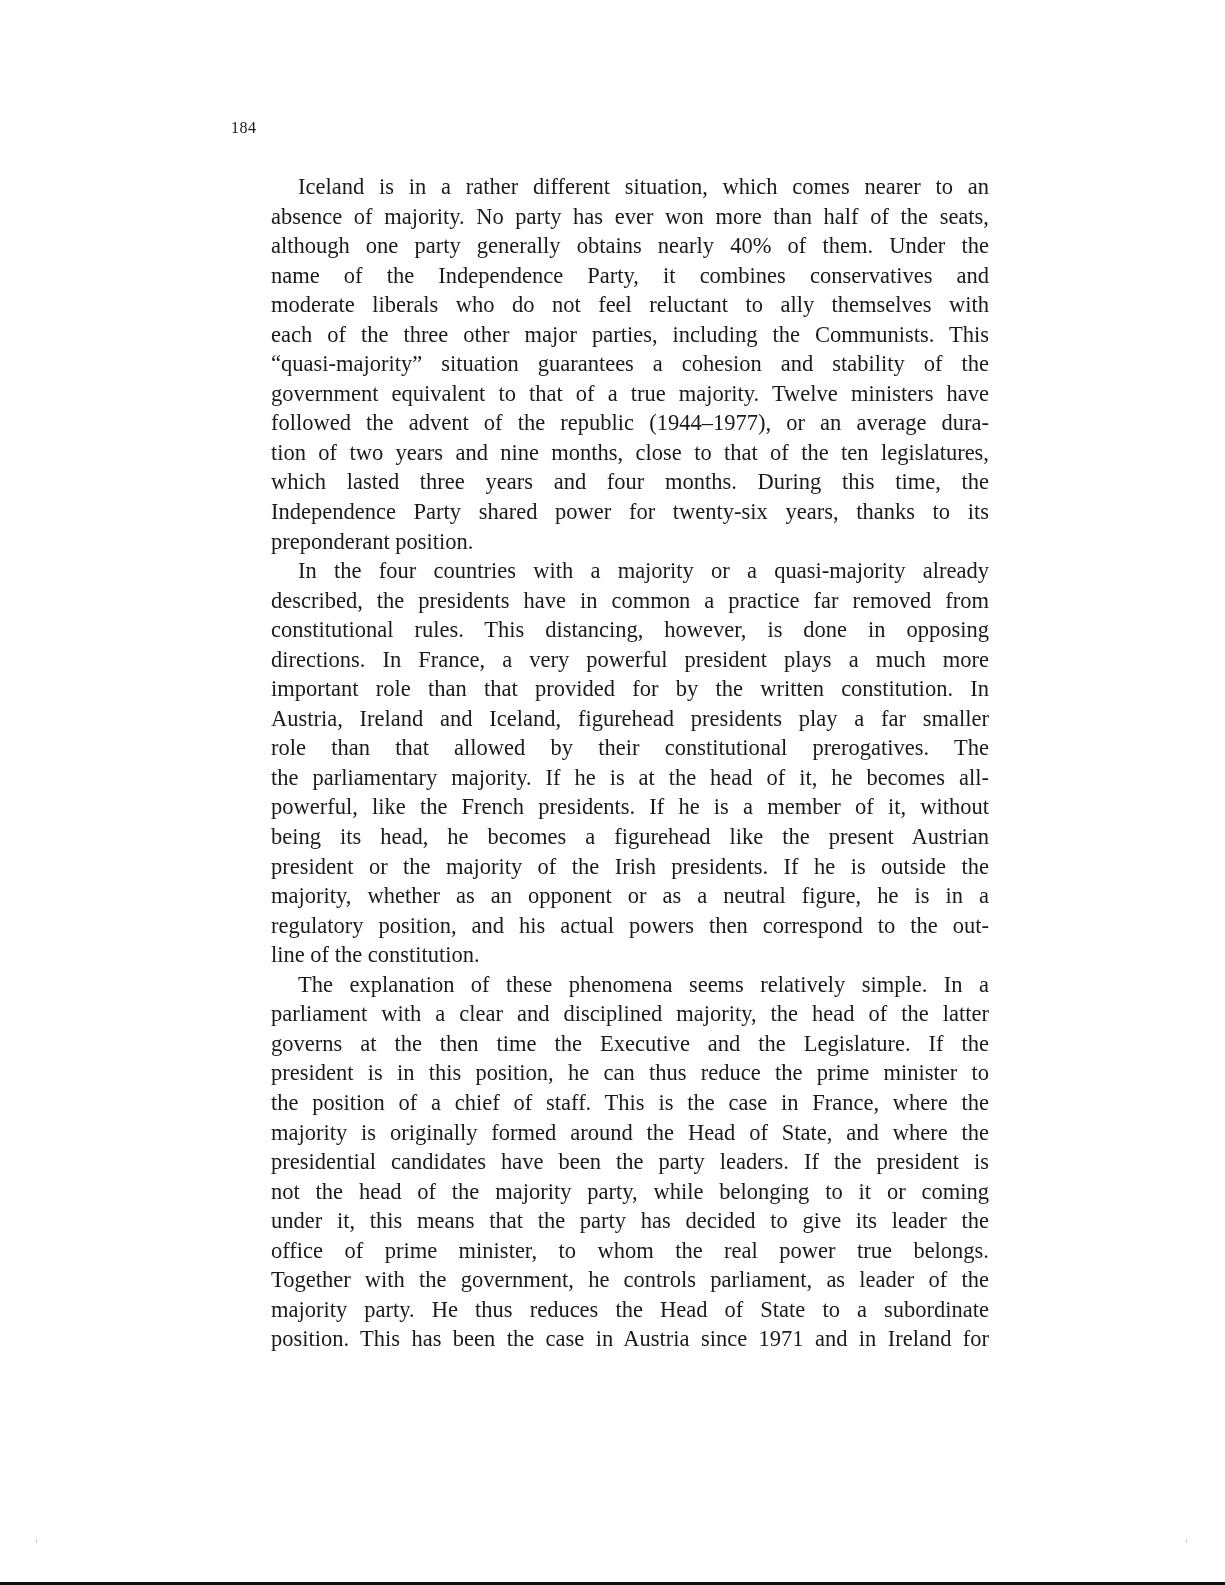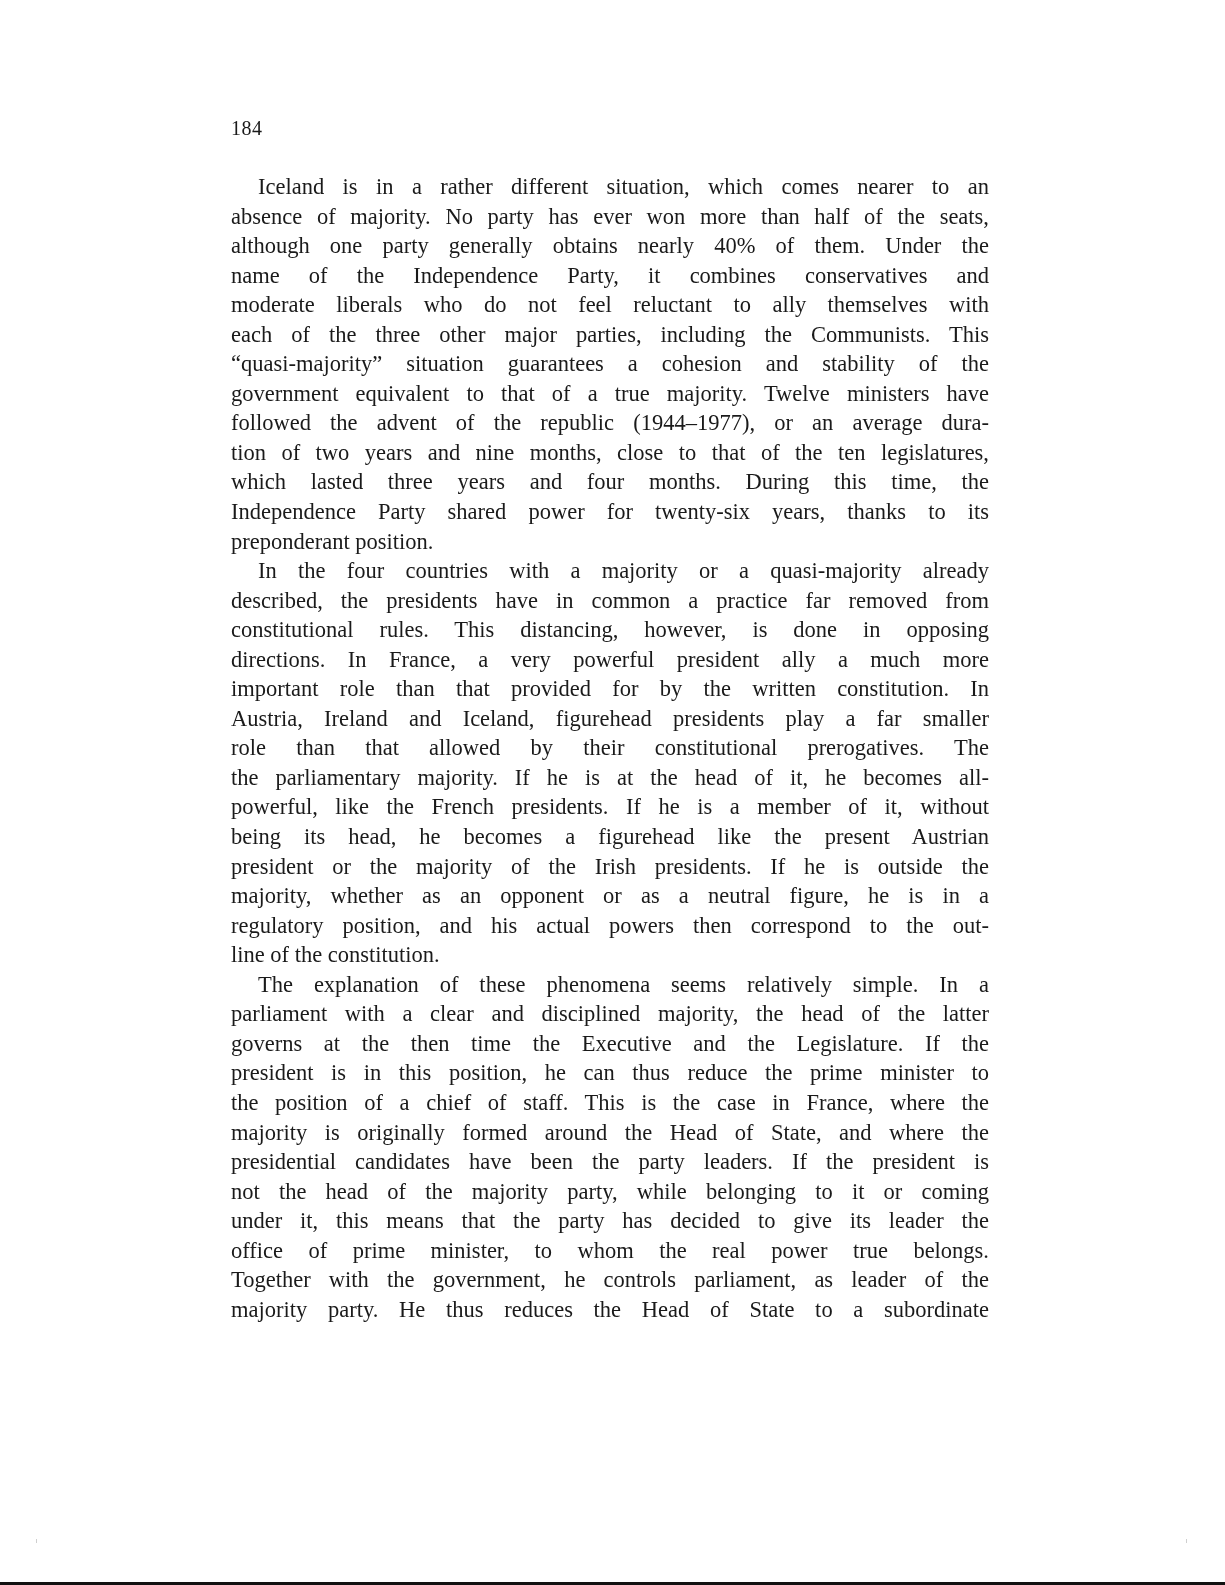--- a/index.html
+++ b/index.html
@@ -20,38 +20,39 @@
       left: 0;
       top: 0;
       width: 1225px;
       height: 1585px;
       background: #ffffff;
     }
     .page-number {
       position: absolute;
       left: 231px;
       top: 117px;
-      font-size: 20px;
+      font-size: 16px;
       line-height: 22px;
       letter-spacing: 0.5px;
     }
     .body-text {
       position: absolute;
       left: 231px;
       top: 172px;
       width: 758px;
     }
     .line {
       display: block;
       height: 29.55px;
       font-size: 22.5px;
       line-height: 29.55px;
       white-space: nowrap;
       text-align: justify;
       text-align-last: justify;
+      margin-left: 40px;
     }
     .line.indent {
       padding-left: 27px;
     }
     .line.last {
       text-align-last: left;
     }
     .bottom-rule {
       position: absolute;
       left: 0;
@@ -89,21 +90,21 @@
       <span class="line">tion of two years and nine months, close to that of the ten legislatures,</span>
       <span class="line">which lasted three years and four months. During this time, the</span>
       <span class="line">Independence Party shared power for twenty-six years, thanks to its</span>
       <span class="line last">preponderant position.</span>
     </div>
 
     <div>
       <span class="line indent">In the four countries with a majority or a quasi-majority already</span>
       <span class="line">described, the presidents have in common a practice far removed from</span>
       <span class="line">constitutional rules. This distancing, however, is done in opposing</span>
-      <span class="line">directions. In France, a very powerful president ally a much more</span>
+      <span class="line">directions. In France, a very powerful president plays a much more</span>
       <span class="line">important role than that provided for by the written constitution. In</span>
       <span class="line">Austria, Ireland and Iceland, figurehead presidents play a far smaller</span>
       <span class="line">role than that allowed by their constitutional prerogatives. The</span>
       <span class="line">the parliamentary majority. If he is at the head of it, he becomes all-</span>
       <span class="line">powerful, like the French presidents. If he is a member of it, without</span>
       <span class="line">being its head, he becomes a figurehead like the present Austrian</span>
       <span class="line">president or the majority of the Irish presidents. If he is outside the</span>
       <span class="line">majority, whether as an opponent or as a neutral figure, he is in a</span>
       <span class="line">regulatory position, and his actual powers then correspond to the out-</span>
       <span class="line last">line of the constitution.</span>
@@ -115,19 +116,20 @@
       <span class="line">governs at the then time the Executive and the Legislature. If the</span>
       <span class="line">president is in this position, he can thus reduce the prime minister to</span>
       <span class="line">the position of a chief of staff. This is the case in France, where the</span>
       <span class="line">majority is originally formed around the Head of State, and where the</span>
       <span class="line">presidential candidates have been the party leaders. If the president is</span>
       <span class="line">not the head of the majority party, while belonging to it or coming</span>
       <span class="line">under it, this means that the party has decided to give its leader the</span>
       <span class="line">office of prime minister, to whom the real power true belongs.</span>
       <span class="line">Together with the government, he controls parliament, as leader of the</span>
       <span class="line">majority party. He thus reduces the Head of State to a subordinate</span>
+      <span class="line">position. This has been the case in Austria since 1971 and in Ireland for</span>
     </div>
   </div>
 
   <div class="corner-mark" style="left:36px;"></div>
   <div class="corner-mark" style="left:1186px;"></div>
   <div class="bottom-rule"></div>
 </div>
 
 </body></html>

